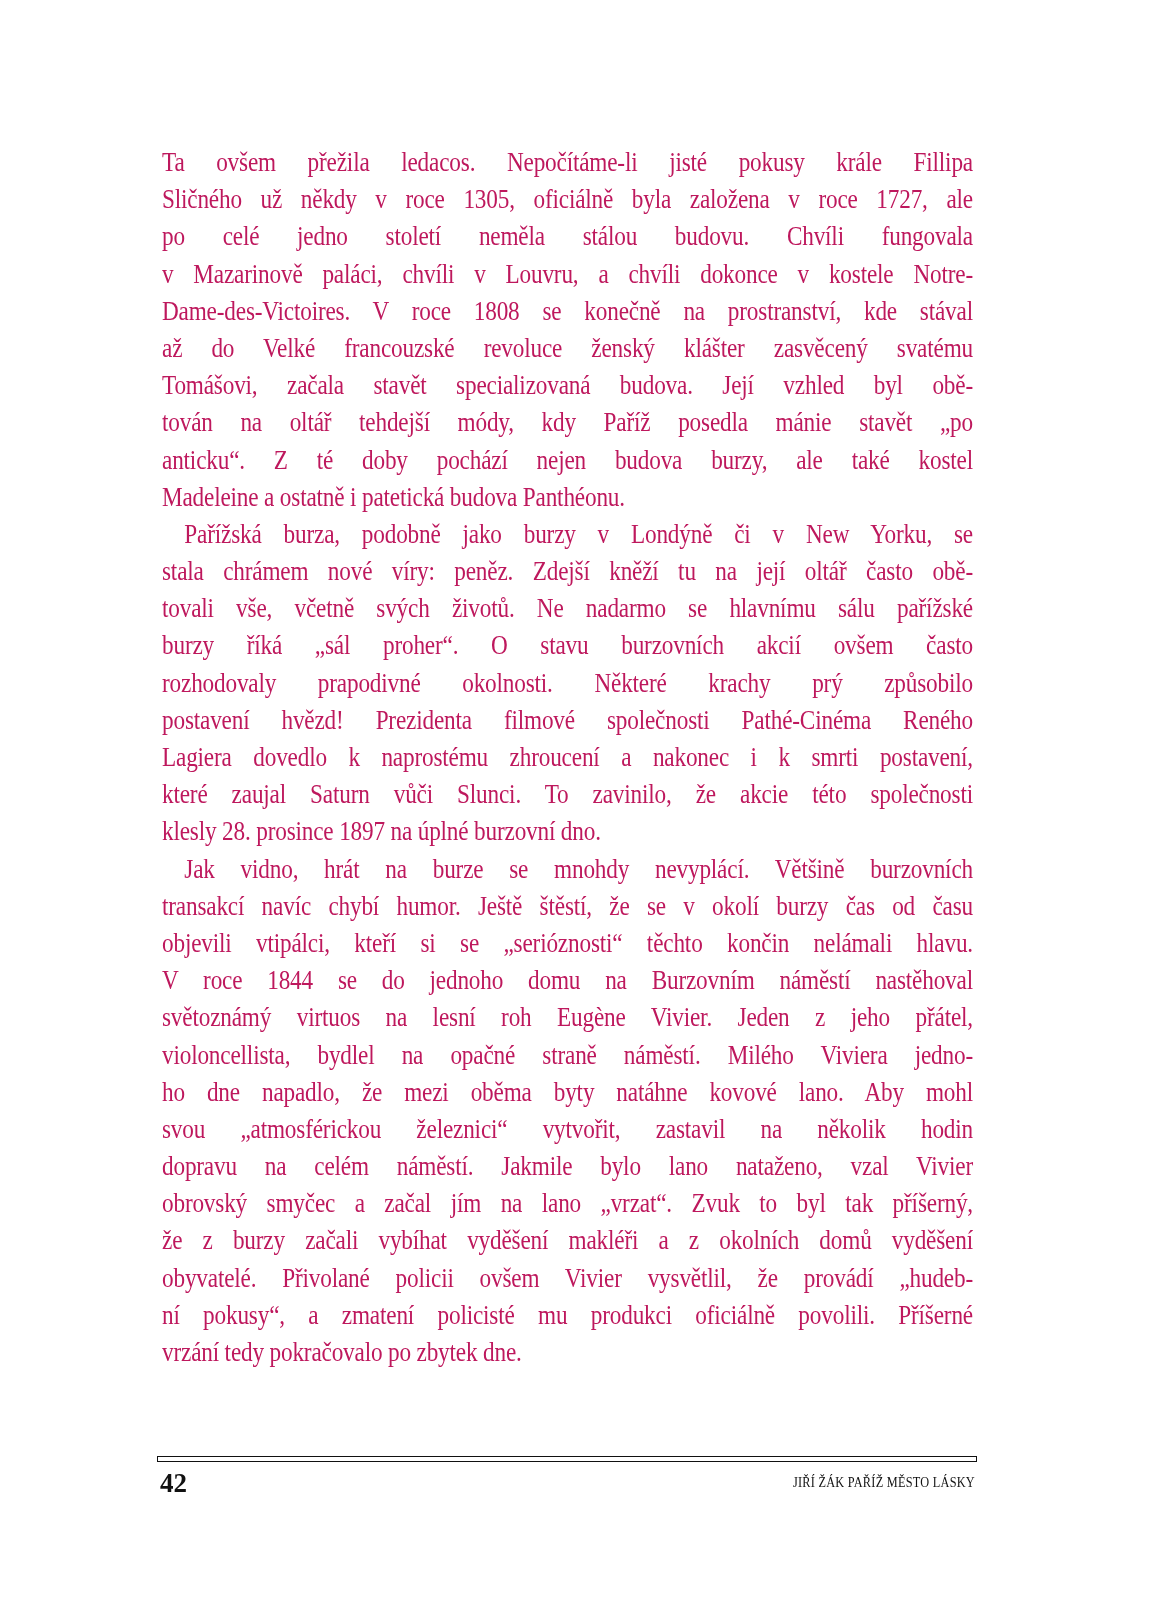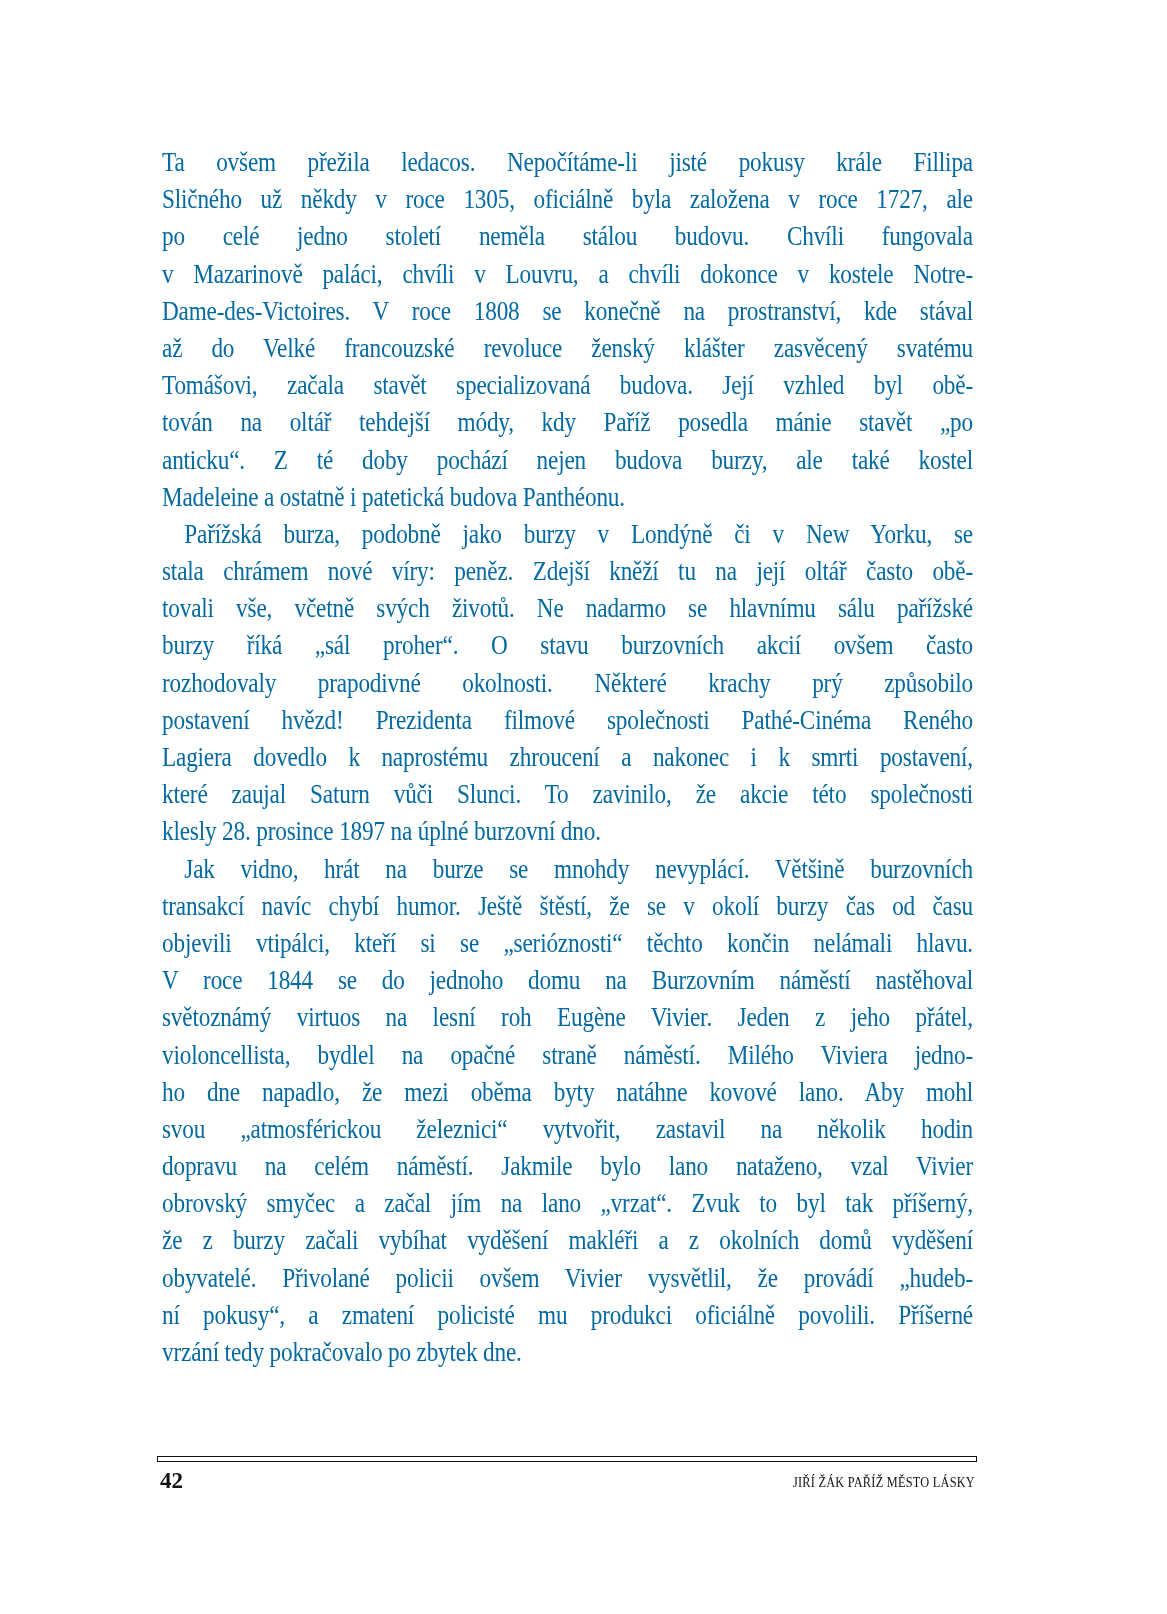--- a/index.html
+++ b/index.html
@@ -1,20 +1,20 @@
 <!DOCTYPE html>
 <html><head>
   <meta charset="utf-8">
   <style>
     html, body { margin: 0; padding: 0; background: #ffffff; }
     body { width: 1167px; height: 1614px; position: relative; overflow: hidden; }
     .page {
       position: absolute; left: 162px; top: 144px; width: 811px;
       font-family: "Liberation Serif", "DejaVu Serif", serif;
-      color: #0369a1;
+      color: #be185d;
     }
     .line {
       display: block;
       font-size: 27px;
       line-height: 37.2px;
       height: 37.2px;
       white-space: nowrap;
       text-align: justify;
       text-align-last: justify;
       transform: scaleX(0.86);
@@ -24,21 +24,21 @@
     }
     .line.last { text-align-last: left; }
     .line.indent { text-indent: 26px; }
     .footer-rule {
       position: absolute; left: 157px; top: 1456px; width: 818px; height: 4px;
       border: 1.5px solid #111; border-left: 1.5px solid #111; background: #fff;
     }
     .page-number {
       position: absolute; left: 160px; top: 1468px;
       font-family: "Liberation Serif", "DejaVu Serif", serif;
-      font-weight: bold; font-size: 23px; color: #111;
+      font-weight: bold; font-size: 27px; color: #111;
     }
     .running-title {
       position: absolute; right: 192px; top: 1474px;
       font-family: "Liberation Serif", "DejaVu Serif", serif;
       font-size: 15px; color: #111; letter-spacing: 0.3px;
       transform: scaleX(0.82); transform-origin: right center;
       white-space: nowrap;
     }
   </style>
 </head>

